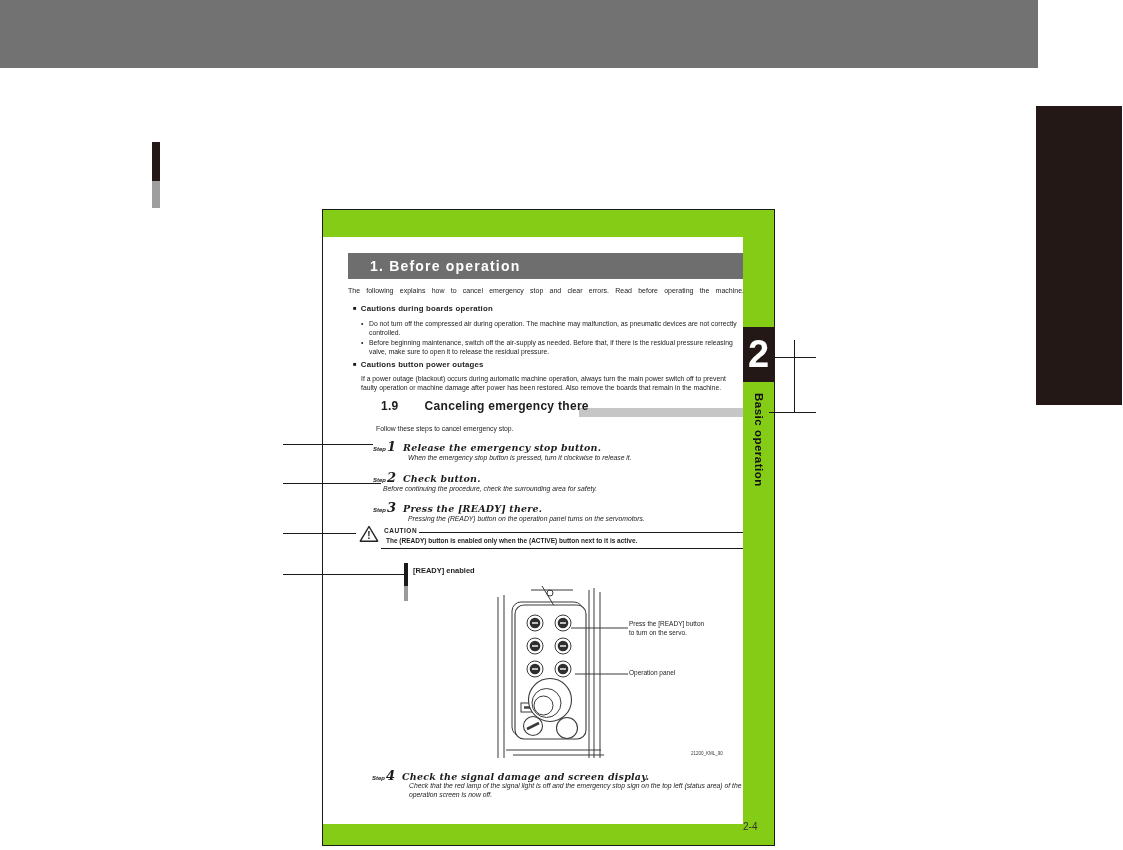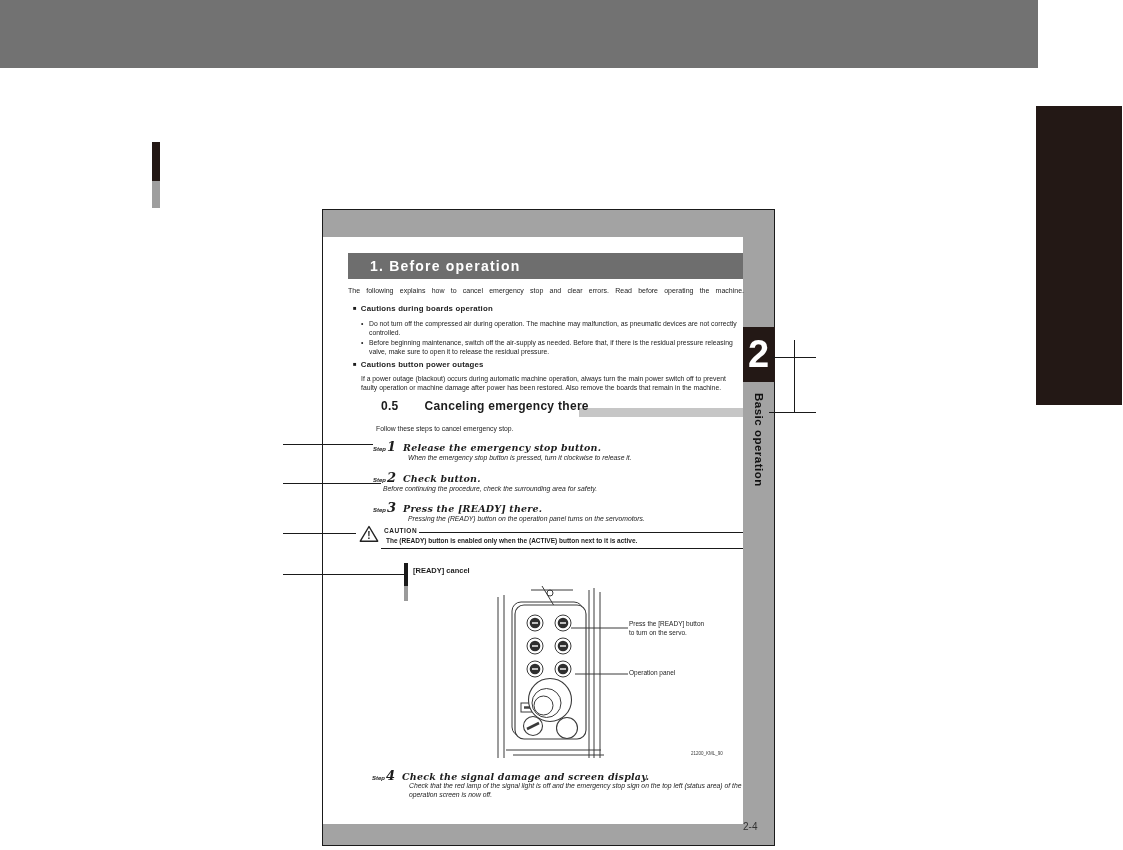--- a/index.html
+++ b/index.html
@@ -10,21 +10,21 @@
   
   #top-bar{left:0;top:0;width:1038px;height:68px;background:#727272;}
   #side-block{left:1036px;top:106px;width:86px;height:299px;background:#231815;}
   #mark-black{left:152px;top:142px;width:8px;height:39px;background:#231815;}
   #mark-gray{left:152px;top:181px;width:8px;height:27px;background:#9e9e9e;}
 
   .lead{background:#1a1a1a;height:1.4px;}
   .lead-v{background:#1a1a1a;width:1.4px;}
 
   
-  #doc-page{left:322px;top:209px;width:453px;height:637px;background:#a3a3a3;
+  #doc-page{left:322px;top:209px;width:453px;height:637px;background:#84cc16;
             border:1.5px solid #1a1a1a;box-sizing:border-box;}
   #white-area{left:0;top:27px;width:420px;height:587px;background:#ffffff;}
 
   #title-bar{left:25px;top:43px;width:395px;height:26px;background:#6e6e6e;
              color:#fff;font-weight:bold;font-size:14px;letter-spacing:1.2px;
              line-height:26px;padding-left:22px;box-sizing:border-box;}
   #intro{left:25px;top:76px;width:396px;font-size:7px;line-height:9.3px;
          text-align:justify;text-align-last:justify;}
 
   .sec-h{font-size:7.8px;font-weight:bold;letter-spacing:0.2px;}
@@ -99,21 +99,21 @@
       <span>Before beginning maintenance, switch off the air-supply as needed. Before that, if there is the residual pressure releasing valve, make sure to open it to release the residual pressure.</span>
     </div>
 
     <div class="abs sec-h" style="left:30px;top:150px;">
       <span class="sec-marker">■</span><span>Cautions button power outages</span>
     </div>
     <div class="abs body-txt" style="left:38px;top:164px;width:374px;">If a power outage (blackout) occurs during automatic machine operation, always turn the main power switch off to prevent faulty operation or machine damage after power has been restored. Also remove the boards that remain in the machine.</div>
 
     <div class="abs" id="h11-band"></div>
     <div class="abs" id="h11">
-      <span class="num">0.5</span>
+      <span class="num">1.9</span>
         <span>Canceling emergency there</span>
     </div>
     <div class="abs" id="follow">Follow these steps to cancel emergency stop.</div>
 
     <div class="abs step-head" style="left:50px;top:229px;">
       <span class="step-word">Step</span>
         <span class="step-num">1</span>
         <span class="step-title">Release the emergency stop button.</span>
     </div>
     <div class="abs step-body" style="left:85px;top:243px;width:340px;">When the emergency stop button is pressed, turn it clockwise to release it.</div>
@@ -136,21 +136,21 @@
       <path d="M10 1.5 L18.7 16.2 H1.3 Z" fill="#fff" stroke="#222" stroke-width="1.4" stroke-linejoin="round"></path>
       <text x="10" y="14" font-size="10" font-weight="bold" text-anchor="middle" fill="#222" font-family="Liberation Sans,sans-serif">!</text>
     </svg>
     <div class="abs" id="caution-label">CAUTION</div>
     <div class="abs" id="caution-rule1"></div>
     <div class="abs" id="caution-body">The (READY) button is enabled only when the (ACTIVE) button next to it is active.</div>
     <div class="abs" id="caution-rule2"></div>
 
     <div class="abs" id="ready-bar-black"></div>
     <div class="abs" id="ready-bar-gray"></div>
-    <div class="abs" id="ready-label">[READY] cancel</div>
+    <div class="abs" id="ready-label">[READY] enabled</div>
 
     <svg class="abs" id="fig-svg" width="262" height="182" viewBox="480 581 262 182">
 
       <path class="ln" d="M497 596 V757"></path>
         <path class="ln" d="M503 594 V757"></path>
       <path class="ln" d="M588 589 V757"></path>
         <path class="ln" d="M593 587 V757"></path>
         <path class="ln" d="M599 591 V757"></path>
       <path class="ln" d="M530 589 H572"></path>
         <path class="ln" d="M541 585 l14 23"></path>

